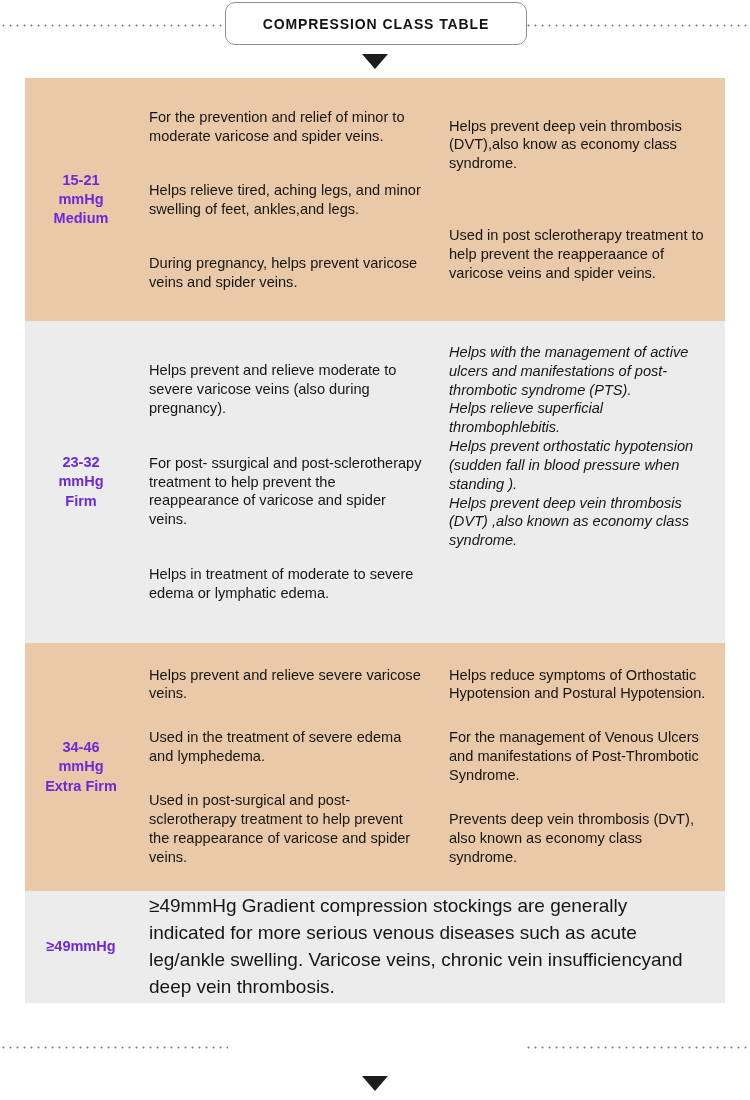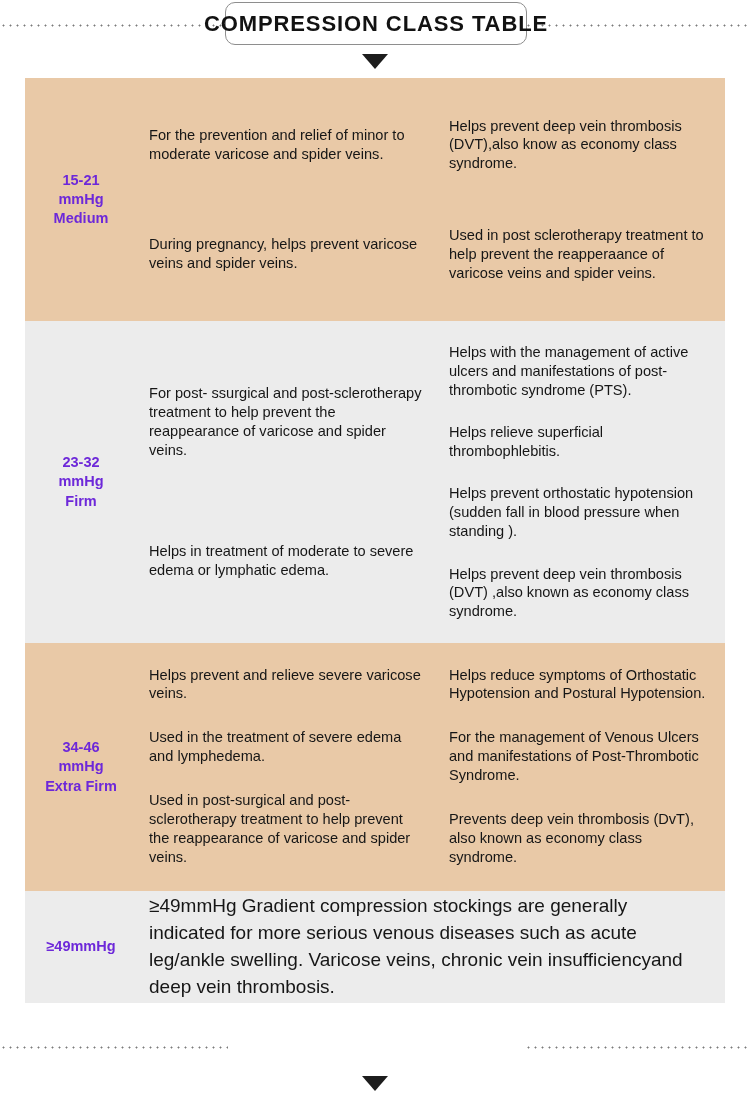--- a/index.html
+++ b/index.html
@@ -46,21 +46,21 @@
     height: 43px;
     box-sizing: border-box;
     border: 1.6px solid #8e8e8e;
     border-radius: 10px;
     background: #ffffff;
     display: flex;
     align-items: center;
     justify-content: center;
   }
   .pill-label {
-    font-size: 22px;
+    font-size: 14px;
     font-weight: bold;
     letter-spacing: 0.9px;
     color: #121212;
     white-space: nowrap;
   }
   .arrow-down {
     position: absolute;
     left: 362px;
     top: 54px;
     width: 0;
@@ -116,21 +116,21 @@
     justify-content: space-around;
     padding: 16px 14px 16px 12px;
     box-sizing: border-box;
   }
   .cell-col.colA { flex: 0 0 300px; }
   .cell-col.colB { flex: 1 1 auto; }
 
   
   .row-r1 .cell-col { justify-content: space-around; padding-top: 12px; padding-bottom: 12px; }
   .row-r2 .cell-col.colA { justify-content: space-around; padding-top: 22px; padding-bottom: 22px; }
-  .row-r2 .cell-col.colB { justify-content: space-between; padding-top: 22px; padding-bottom: 22px; }
+  .row-r2 .cell-col.colB { justify-content: flex-start; padding-top: 22px; padding-bottom: 22px; font-style: italic; }
   .row-r3 .cell-col { justify-content: space-around; padding-top: 10px; padding-bottom: 12px; }
 
   .blurb {
     font-size: 14.6px;
     line-height: 1.29;
     color: #161616;
     margin: 0;
   }
 
   
@@ -160,37 +160,39 @@
   <div class="row beige row-r1">
     <div class="cell-label">
       <span>
         <span>15-21</span><br>
         <span>mmHg</span><br>
         <span>Medium</span>
       </span>
     </div>
     <div class="cell-col colA">
       <p class="blurb">For the prevention and relief of minor to moderate varicose and spider veins.</p>
+      <p class="blurb">Helps relieve tired, aching legs, and minor swelling of feet, ankles,and legs.</p>
       <p class="blurb">During pregnancy, helps prevent varicose veins and spider veins.</p>
     </div>
     <div class="cell-col colB">
       <p class="blurb">Helps prevent deep vein thrombosis (DVT),also know as economy class syndrome.</p>
       <p class="blurb">Used in post sclerotherapy treatment to help prevent the reapperaance of varicose veins and spider veins.</p>
     </div>
   </div>
 
   <div class="row grey row-r2">
     <div class="cell-label">
       <span>
         <span>23-32</span><br>
         <span>mmHg</span><br>
         <span>Firm</span>
       </span>
     </div>
     <div class="cell-col colA">
+      <p class="blurb">Helps prevent and relieve moderate to severe varicose veins (also during pregnancy).</p>
       <p class="blurb">For post- ssurgical and post-sclerotherapy treatment to help prevent the reappearance of varicose and spider veins.</p>
       <p class="blurb">Helps in treatment of moderate to severe edema or lymphatic edema.</p>
     </div>
     <div class="cell-col colB">
       <p class="blurb">Helps with the management of active ulcers and manifestations of post-thrombotic syndrome (PTS).</p>
       <p class="blurb">Helps relieve superficial thrombophlebitis.</p>
       <p class="blurb">Helps prevent orthostatic hypotension (sudden fall in blood pressure when standing ).</p>
       <p class="blurb">Helps prevent deep vein thrombosis (DVT) ,also known as economy class syndrome.</p>
     </div>
   </div>

